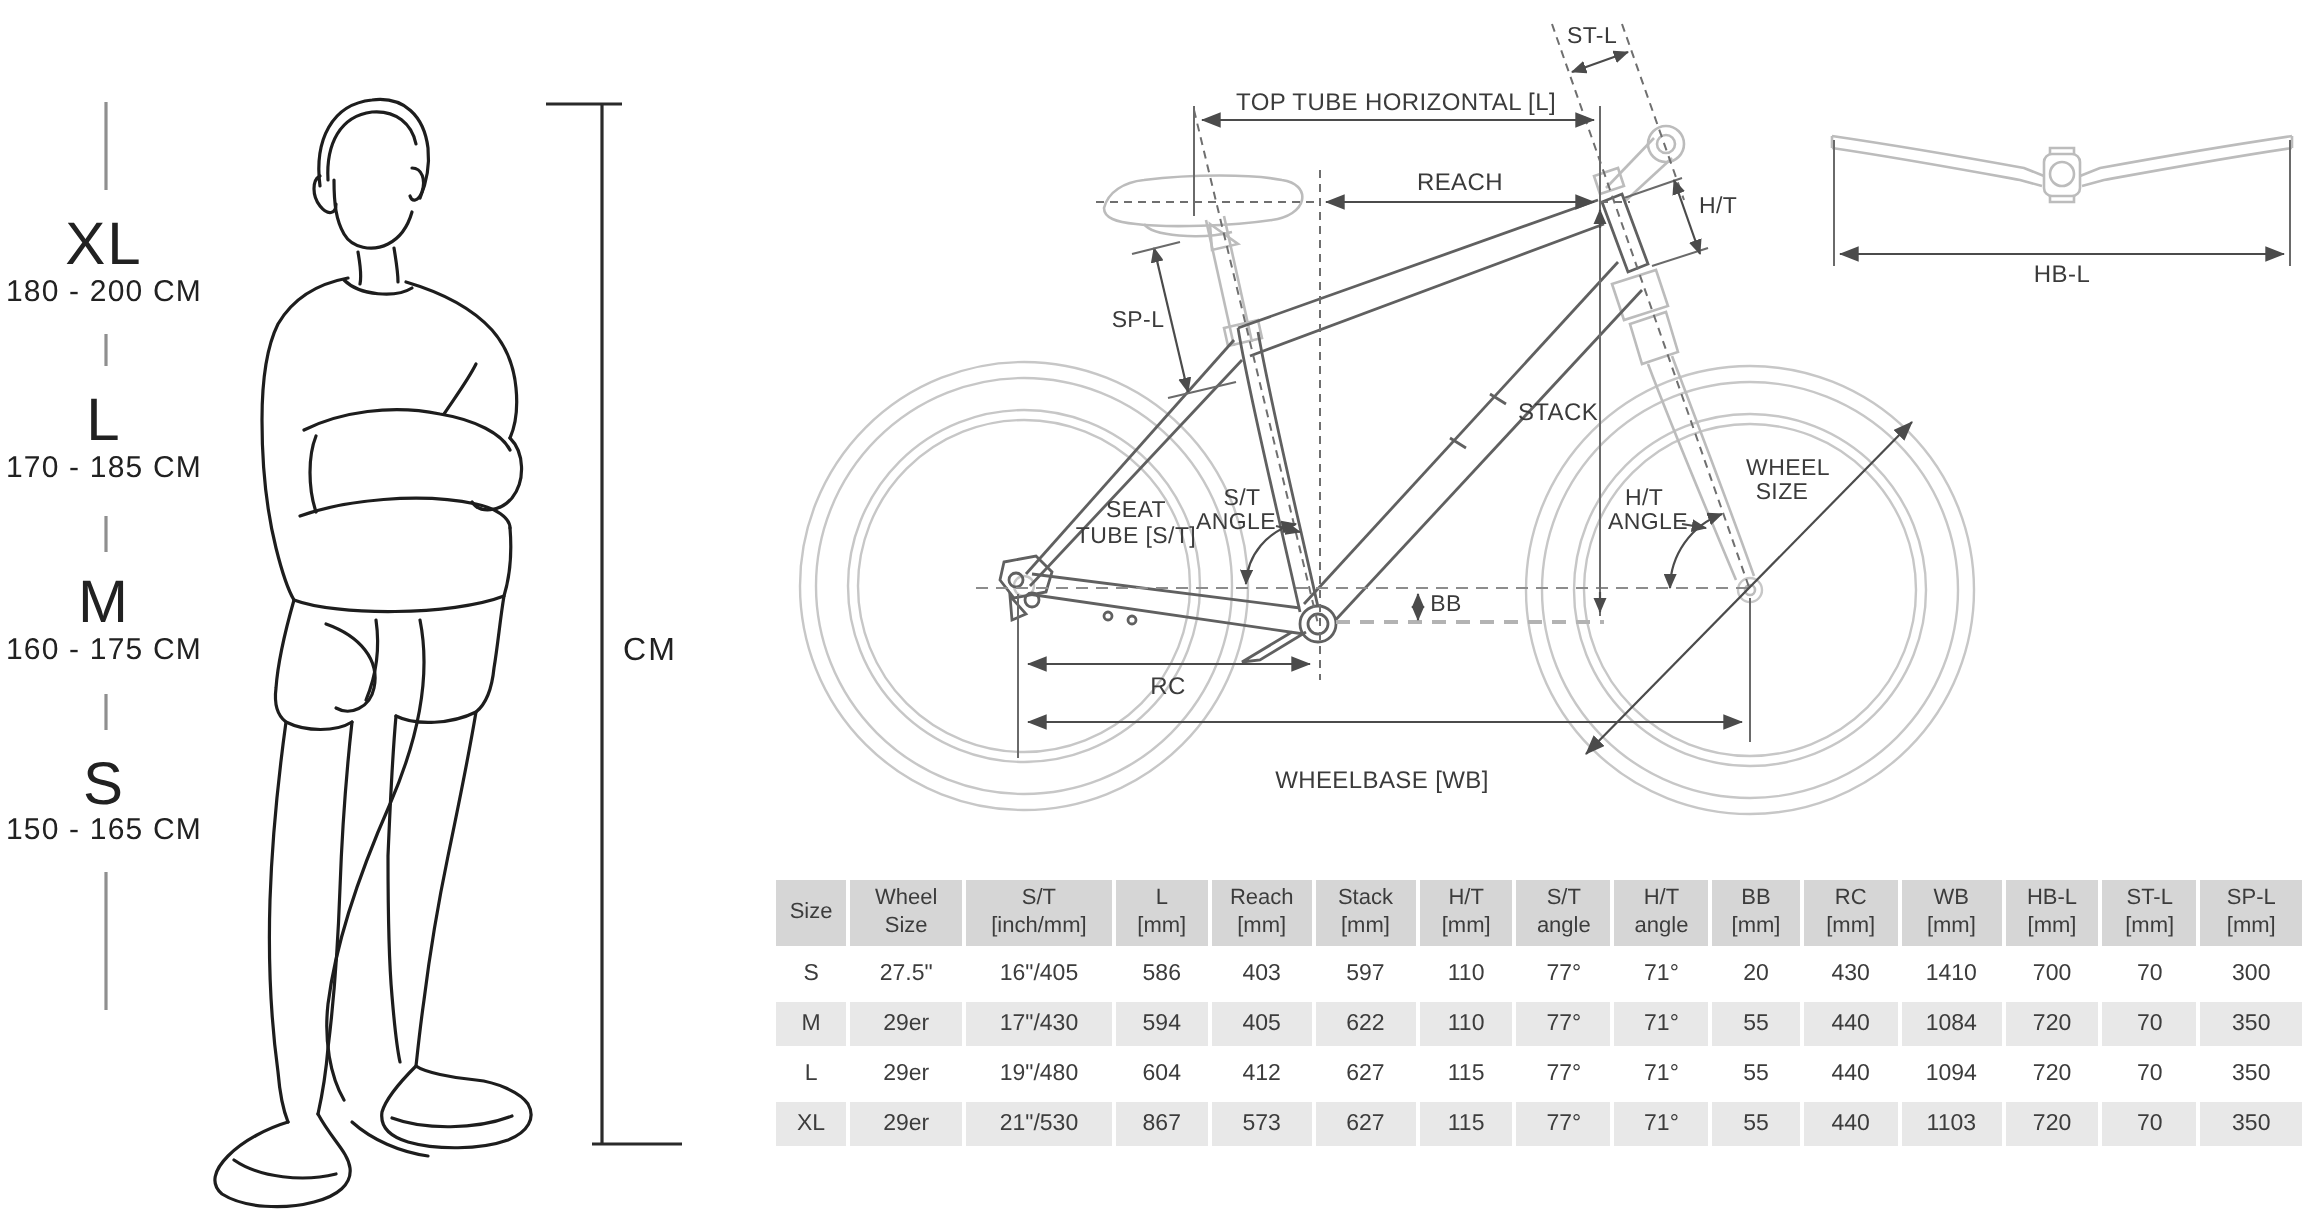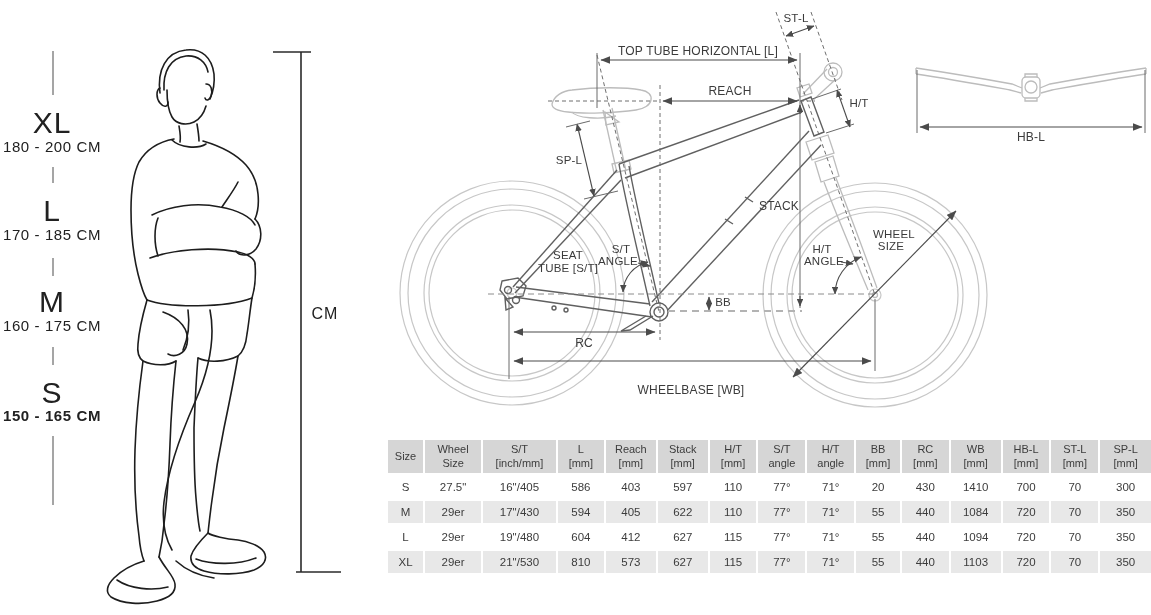--- a/index.html
+++ b/index.html
@@ -228,22 +228,22 @@
     </g>
   </svg>
 
   <span class="size-big" style="left:52px;top:123px;">XL</span>
   <span class="size-range" style="left:52px;top:146px;">180 - 200 CM</span>
   <span class="size-big" style="left:52px;top:211px;">L</span>
   <span class="size-range" style="left:52px;top:234px;">170 - 185 CM</span>
   <span class="size-big" style="left:52px;top:302px;">M</span>
   <span class="size-range" style="left:52px;top:325px;">160 - 175 CM</span>
   <span class="size-big" style="left:52px;top:393px;">S</span>
-  <span class="size-range" style="left:52px;top:415px;font-weight:bold;">150 - 165 CM</span>
-  <span class="cm-lbl" style="left:325px;top:314px;">CM</span>
+  <span class="size-range" style="left:52px;top:415px;">150 - 165 CM</span>
+  <span class="cm-lbl" style="left:325px;top:326px;">CM</span>
 
   <span class="lbl" style="left:796px;top:19px;">ST-L</span>
   <span class="lbl lbl-big" style="left:698px;top:51px;">TOP TUBE HORIZONTAL [L]</span>
   <span class="lbl lbl-big" style="left:730px;top:91px;">REACH</span>
   <span class="lbl" style="left:859px;top:104px;">H/T</span>
   <span class="lbl" style="left:569px;top:161px;">SP-L</span>
   <span class="lbl lbl-big" style="left:779px;top:206px;">STACK</span>
   <span class="lbl" style="left:568px;top:256px;">SEAT</span>
   <span class="lbl" style="left:568px;top:269px;">TUBE [S/T]</span>
   <span class="lbl" style="left:621px;top:250px;">S/T</span>
@@ -343,21 +343,21 @@
           <td>440</td>
           <td>1094</td>
           <td>720</td>
           <td>70</td>
           <td>350</td>
         </tr>
         <tr>
           <td>XL</td>
           <td>29er</td>
           <td>21"/530</td>
-          <td>810</td>
+          <td>867</td>
           <td>573</td>
           <td>627</td>
           <td>115</td>
           <td>77°</td>
           <td>71°</td>
           <td>55</td>
           <td>440</td>
           <td>1103</td>
           <td>720</td>
           <td>70</td>

